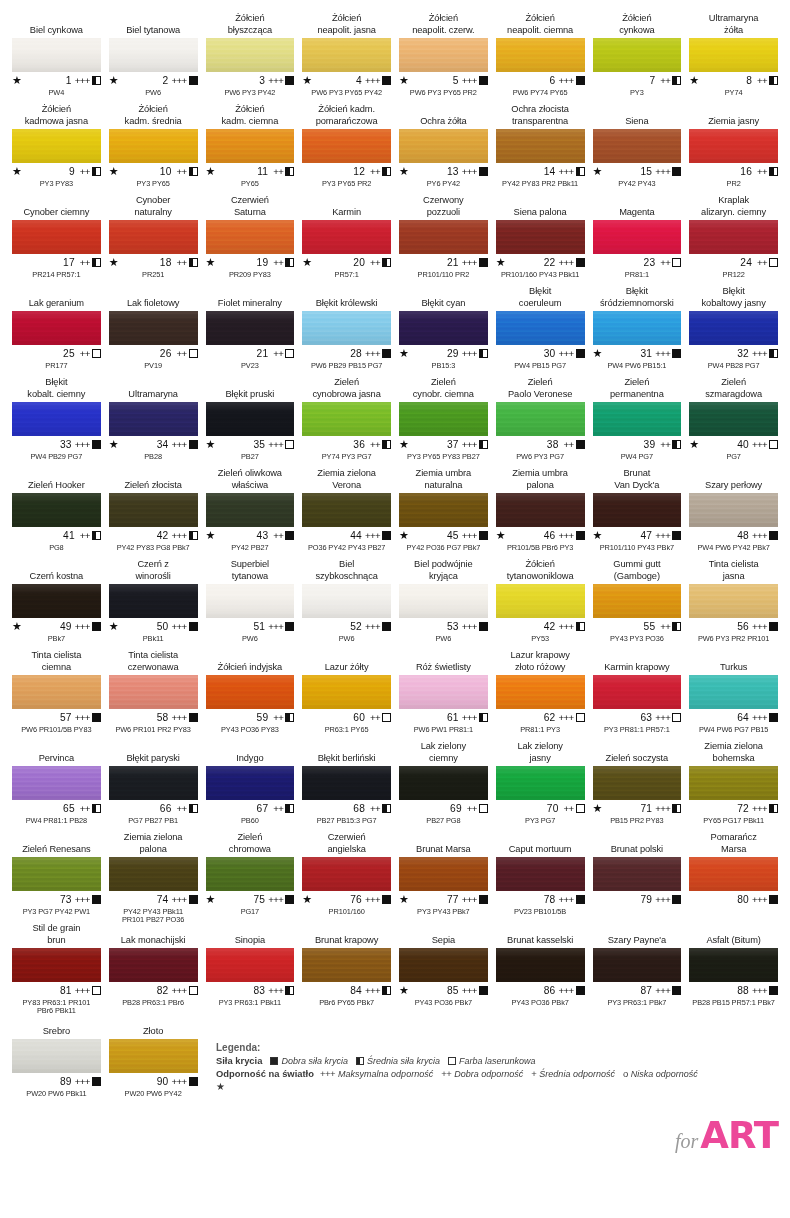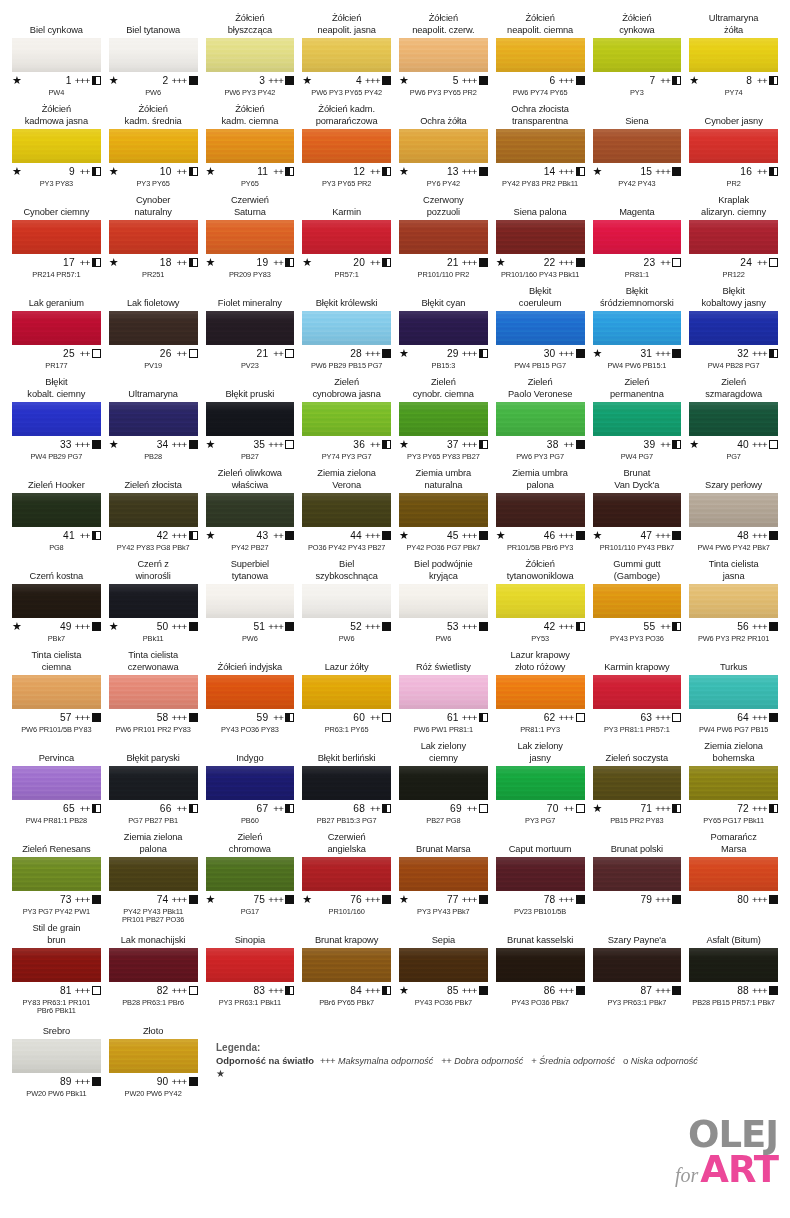--- a/index.html
+++ b/index.html
@@ -459,21 +459,21 @@
         </div>
         <div class="meta">
           <span class="star">★</span>
           <span class="idx">15</span>
           <span class="light">+++</span>
           <span class="opac full"></span>
         </div>
         <div class="pig">PY42 PY43</div>
       </div>
       <div class="cell">
-        <div class="cell-name">Cynober jasny</div>
+        <div class="cell-name">Ziemia jasny</div>
         <div class="swatch" style="background: rgb(216, 50, 44);">
           <div class="grainy"></div>
           <div class="sheen"></div>
         </div>
         <div class="meta">
           <span class="star empty">★</span>
           <span class="idx">16</span>
           <span class="light">++</span>
           <span class="opac half"></span>
         </div>
@@ -1551,40 +1551,48 @@
           <span class="light">+++</span>
           <span class="opac full"></span>
         </div>
         <div class="pig">PW20 PW6 PY42</div>
       </div>
     </div>
 
   <div id="legend">
     <div class="lg-title">Legenda:</div>
 
+    <div class="lg-row">
+      <span class="lg-lab">Siła krycia</span>
+      <span class="lg-box full"></span>
+      <span class="lg-it">Dobra siła krycia</span>
+      <span class="lg-box half"></span>
+      <span class="lg-it">Średnia siła krycia</span>
+      <span class="lg-box"></span>
+      <span class="lg-it">Farba laserunkowa</span>
+    </div>
 
     <div class="lg-row">
       <span class="lg-lab">Odporność na światło</span>
       <span class="lg-sym first">+++</span>
       <span class="lg-it">Maksymalna odporność</span>
       <span class="lg-sym">++</span>
       <span class="lg-it">Dobra odporność</span>
       <span class="lg-sym">+</span>
       <span class="lg-it">Średnia odporność</span>
       <span class="lg-sym">o</span>
       <span class="lg-it">Niska odporność</span>
     </div>
 
     <div class="lg-row">
       <span class="lg-star">★</span>
     </div>
 
   </div>
 
   <div id="logo">
-    <div class="logo-olej">OLEJ</div>
     <div class="logo-bottom">
       <span class="logo-for">for</span>
       <span class="logo-art">ART</span>
     </div>
   </div>
 
 </div>
 
 </body></html>

